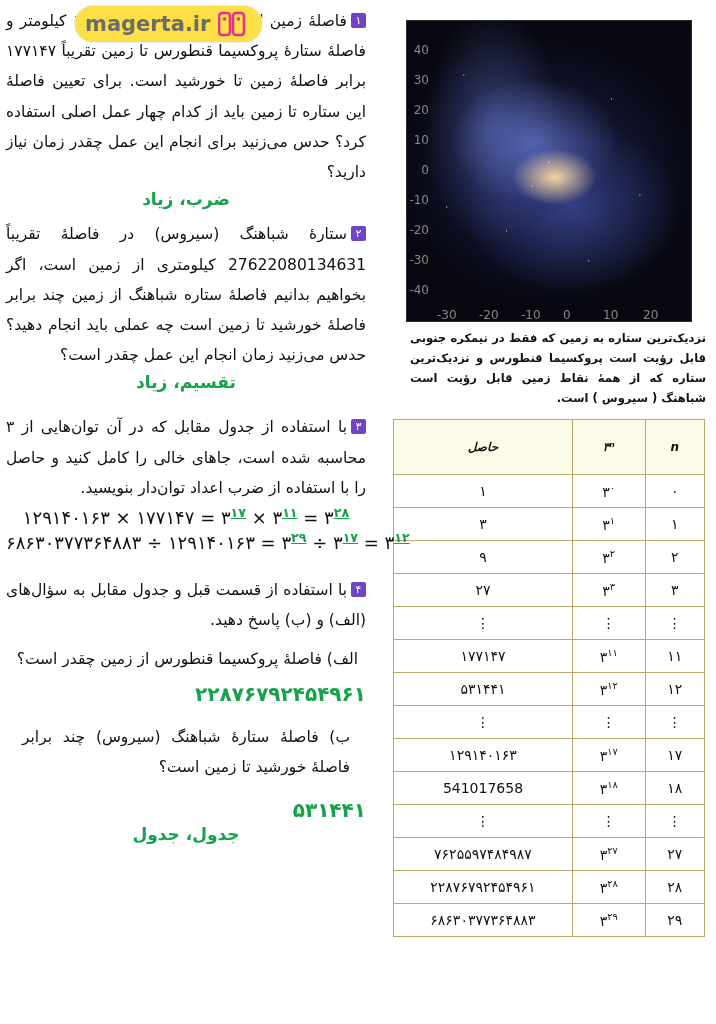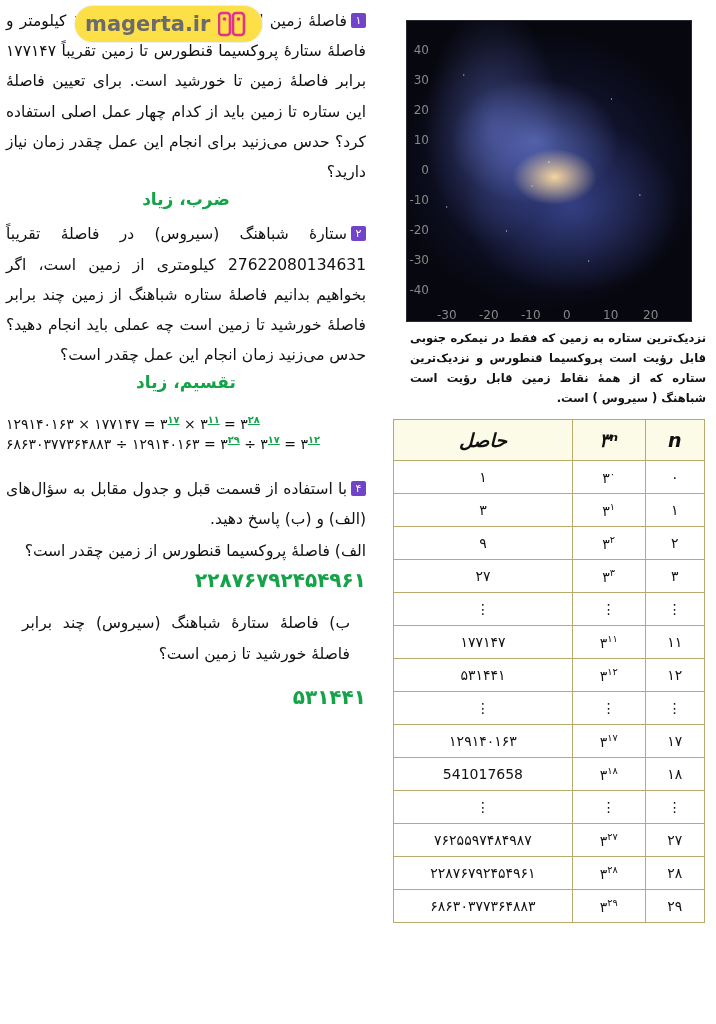--- a/index.html
+++ b/index.html
@@ -45,23 +45,23 @@
     font-weight:bold;
     font-size:17px;
     letter-spacing:.5px;
   }
   .ans-line{margin:2px 0 10px 0;text-align:center;}
   .bignum{
     color:#15a34a;font-weight:bold;font-size:20px;letter-spacing:1px;
     display:block;margin:2px 0 2px 0;text-align:right;
   }
   .calc-line{
-    font-size:14px;
+    font-size:18px;
     direction:ltr;
-    text-align:left;
+    text-align:center;
     margin:2px 0;
     white-space:nowrap;
     font-family:"DejaVu Sans","Liberation Sans",sans-serif;
   }
   .calc-line .u{ color:#15a34a; text-decoration:underline; font-weight:bold;}
   sup{font-size:.7em;}
   .spacer{height:10px;}
 
   
   .col-left{
@@ -125,23 +125,23 @@
   }
   table.powers th,table.powers td{
     border:1px solid #b9a96a;
     text-align:center;
     font-size:14px;
     padding:5px 2px;
     height:22px;
   }
   table.powers thead th{
     background:#fbfbe8;
-    font-size:19px;
+    font-size:12px;
     font-style:italic;
-    padding:9px 2px;
+    padding:16px 2px;
   }
   table.powers td.c0{width:58px;}
   table.powers td.c1{width:72px;}
   table.powers td.c2{width:180px;}
   .dots{letter-spacing:0;font-size:15px;}
 
   
   .watermark{
     position:absolute;top:6px;left:75px;
     display:flex;align-items:center;gap:8px;
@@ -175,38 +175,44 @@
 
     <p class="para">
       <span class="num-box">۲</span><span>ستارهٔ شباهنگ (سیروس) در فاصلهٔ تقریباً 27622080134631 کیلومتری از زمین است، اگر بخواهیم بدانیم فاصلهٔ ستاره شباهنگ از زمین چند برابر فاصلهٔ خورشید تا زمین است چه عملی باید انجام دهید؟ حدس می‌زنید زمان انجام این عمل چقدر است؟</span>
     </p>
     <div class="ans-line">
       <span class="ans-green">تقسیم، زیاد</span>
     </div>
 
     <div class="spacer"></div>
 
+    <p class="para">
+      <span class="num-box">۳</span><span>با استفاده از جدول مقابل که در آن توان‌هایی از ۳ محاسبه شده است، جاهای خالی را کامل کنید و حاصل را با استفاده از ضرب اعداد توان‌دار بنویسید.</span>
+    </p>
 
     <div class="calc-line">
       <span>۱۲۹۱۴۰۱۶۳ × ۱۷۷۱۴۷ = ۳</span><sup class="u">۱۷</sup><span> × ۳</span><sup class="u">۱۱</sup><span> = ۳</span><sup class="u">۲۸</sup>
     </div>
     <div class="calc-line">
       <span>۶۸۶۳۰۳۷۷۳۶۴۸۸۳ ÷ ۱۲۹۱۴۰۱۶۳ = ۳</span><sup class="u">۲۹</sup><span> ÷ ۳</span><sup class="u">۱۷</sup><span> = ۳</span><sup class="u">۱۲</sup>
     </div>
 
     <p class="para" style="margin-top:22px">
       <span class="num-box">۴</span><span>با استفاده از قسمت قبل و جدول مقابل به سؤال‌های (الف) و (ب) پاسخ دهید.</span>
     </p>
 
-    <p class="para" style="margin:0">الف) فاصلهٔ پروکسیما قنطورس از زمین چقدر است؟</p>
+    <p class="para" style="margin:8px">الف) فاصلهٔ پروکسیما قنطورس از زمین چقدر است؟</p>
     <span class="bignum">۲۲۸۷۶۷۹۲۴۵۴۹۶۱</span>
 
     <p class="para" style="margin:16px">ب) فاصلهٔ ستارهٔ شباهنگ (سیروس) چند برابر فاصلهٔ خورشید تا زمین است؟</p>
     <span class="bignum">۵۳۱۴۴۱</span>
 
+    <div class="ans-line">
+      <span class="ans-green">جدول، جدول</span>
+    </div>
 
   </div>
 
   <div class="col-left">
 
     <div class="photo-wrap photo-frame">
       <div class="neb"></div>
       <div class="axis-l">
         <span style="top:22px">40</span>
         <span style="top:52px">30</span>

